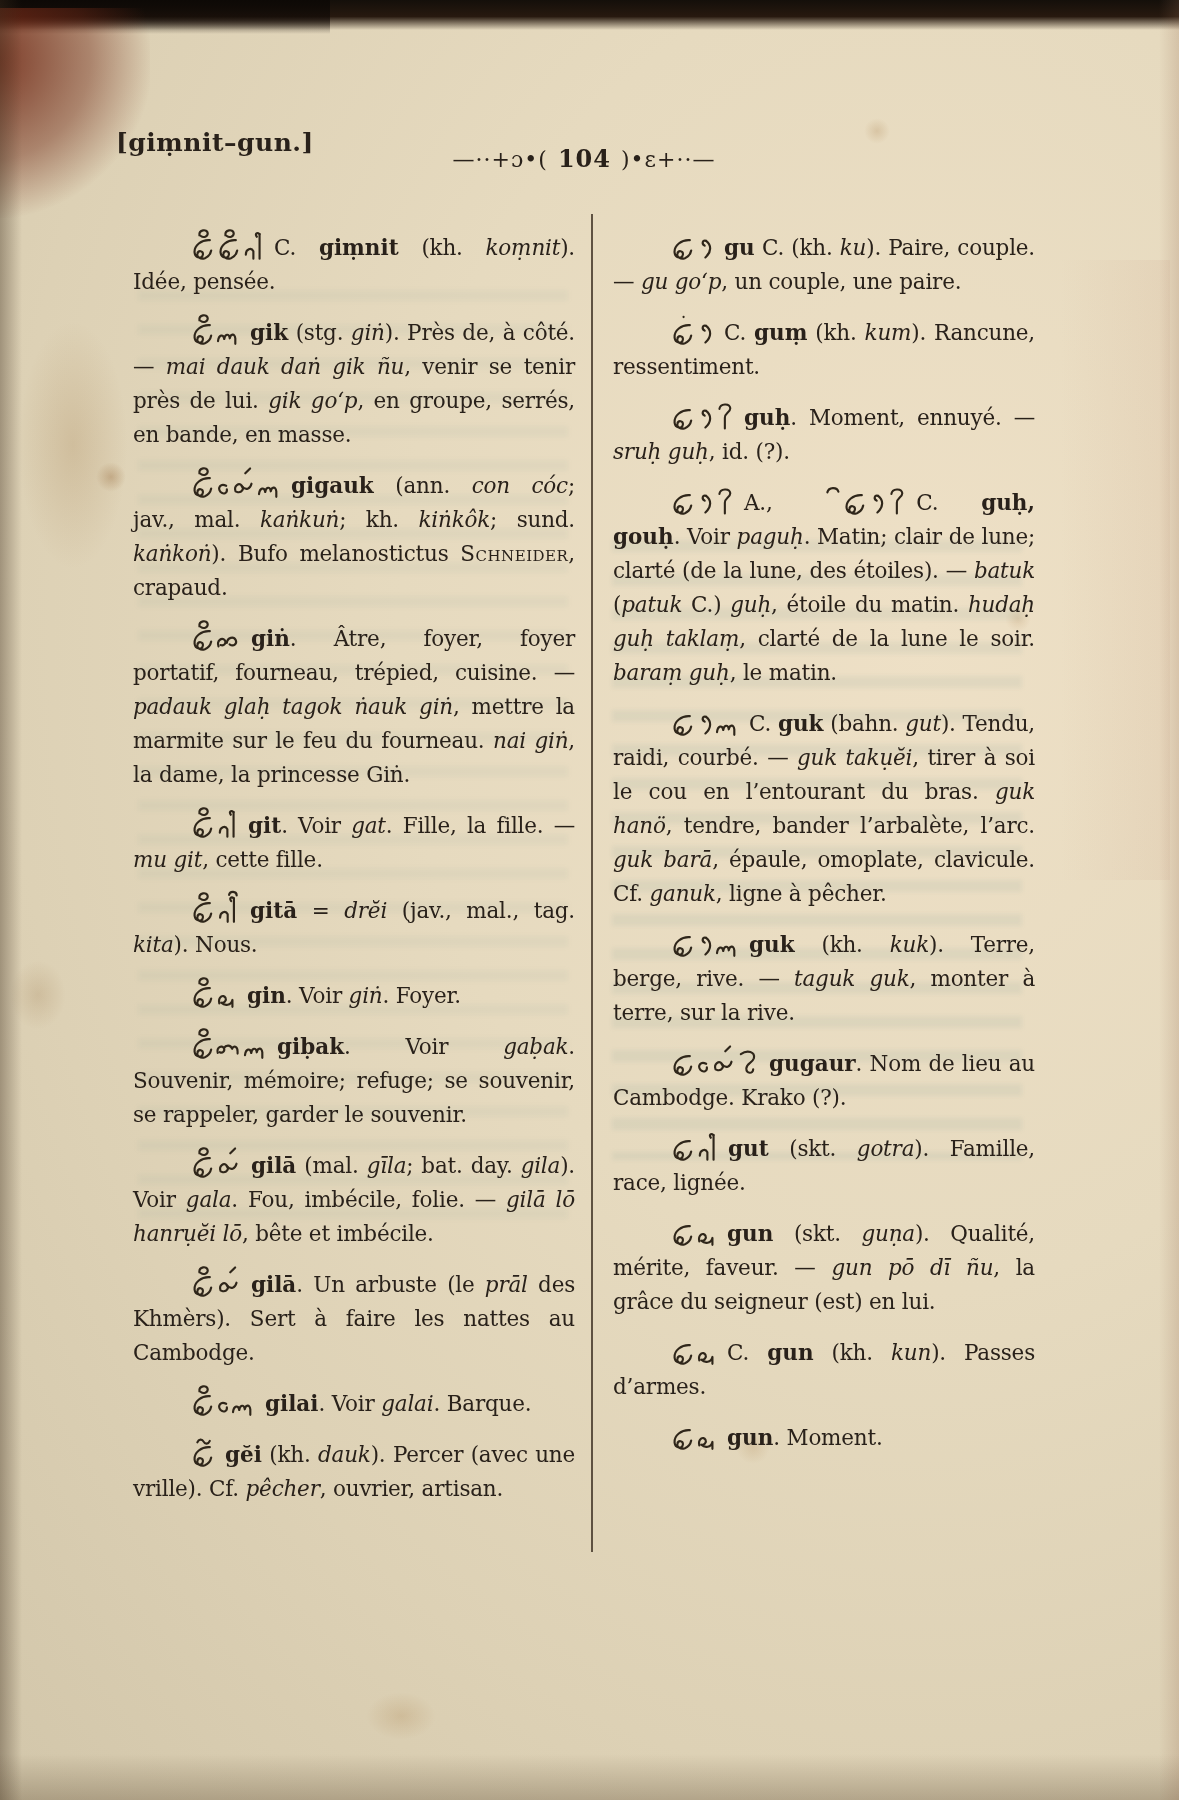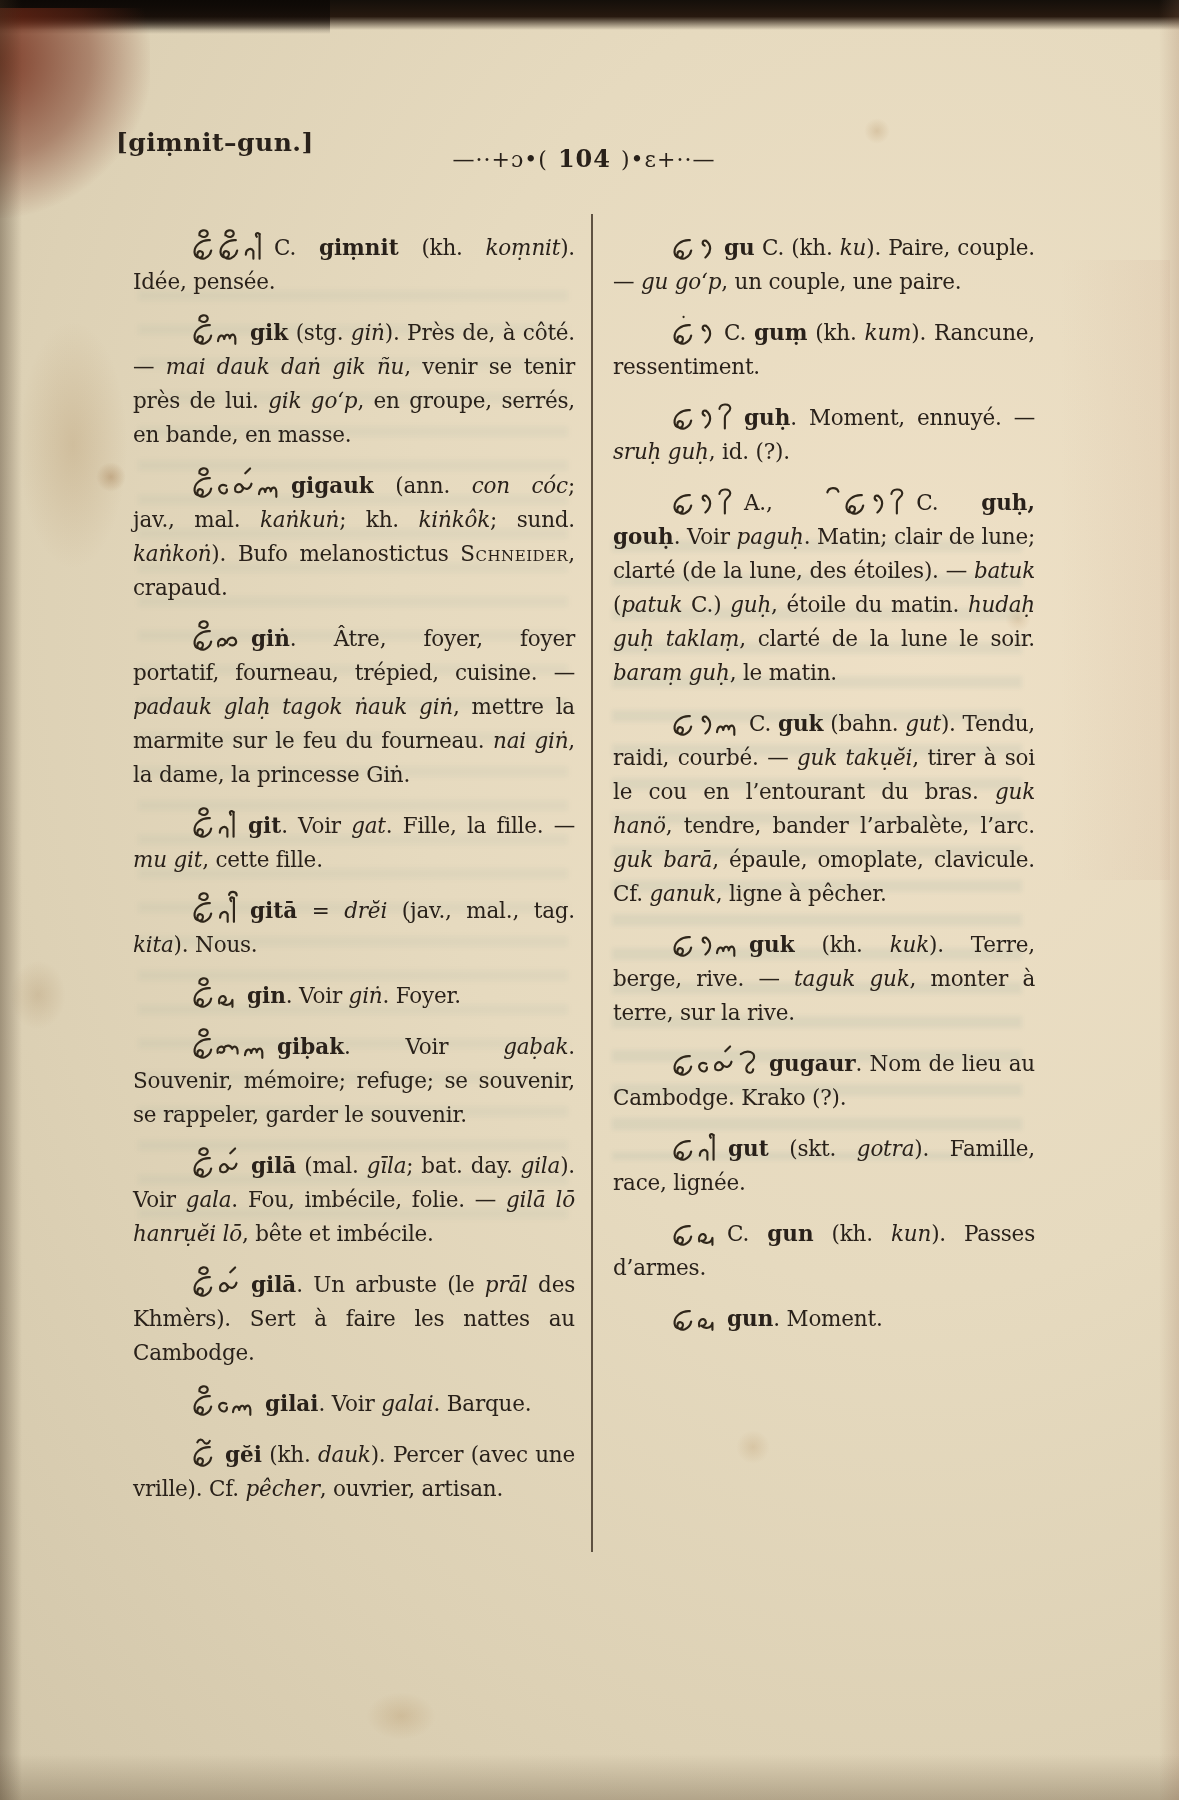--- a/index.html
+++ b/index.html
@@ -259,20 +259,25 @@
               <path d="M30 19 C18 18 7 27 8 37 C9 45 19 47 20 40 C21 34 13 33 12 39 C11 44 17 47 23 45 C28 43 31 39 32 34"></path>
             </svg><svg viewBox="0 0 32 52" width="22">
               <path d="M7 40 C7 32 15 29 18 35 L18 46"></path>
               <path d="M27 10 C23 7 20 10 23 14"></path>
               <path d="M27 10 L27 46"></path>
             </svg></span><span class="seg-b">gut</span><span class="seg-n"> (skt. </span><span class="seg-i">gotra</span><span class="seg-n">). Famille, race, lignée.</span></p>
         <p class="entry"><span class="cham"><svg viewBox="0 0 36 52" width="25">
               <path d="M30 19 C18 18 7 27 8 37 C9 45 19 47 20 40 C21 34 13 33 12 39 C11 44 17 47 23 45 C28 43 31 39 32 34"></path>
             </svg><svg viewBox="0 0 30 52" width="21">
               <path d="M6 41 C4 32 12 27 15 33 C17 37 13 41 9 40 C14 45 23 44 25 36 L25 46"></path>
+            </svg></span><span class="seg-b">gun</span><span class="seg-n"> (skt. </span><span class="seg-i">guṇa</span><span class="seg-n">). Qualité, mérite, faveur. — </span><span class="seg-i">gun pō dī ñu</span><span class="seg-n">, la grâce du seigneur (est) en lui.</span></p>
+        <p class="entry"><span class="cham"><svg viewBox="0 0 36 52" width="25">
+              <path d="M30 19 C18 18 7 27 8 37 C9 45 19 47 20 40 C21 34 13 33 12 39 C11 44 17 47 23 45 C28 43 31 39 32 34"></path>
+            </svg><svg viewBox="0 0 30 52" width="21">
+              <path d="M6 41 C4 32 12 27 15 33 C17 37 13 41 9 40 C14 45 23 44 25 36 L25 46"></path>
             </svg></span><span class="seg-n">C. </span><span class="seg-b">gun</span><span class="seg-n"> (kh. </span><span class="seg-i">kun</span><span class="seg-n">). Passes d’armes.</span></p>
         <p class="entry"><span class="cham"><svg viewBox="0 0 36 52" width="25">
               <path d="M30 19 C18 18 7 27 8 37 C9 45 19 47 20 40 C21 34 13 33 12 39 C11 44 17 47 23 45 C28 43 31 39 32 34"></path>
             </svg><svg viewBox="0 0 30 52" width="21">
               <path d="M6 41 C4 32 12 27 15 33 C17 37 13 41 9 40 C14 45 23 44 25 36 L25 46"></path>
             </svg></span><span class="seg-b">gun</span><span class="seg-n">. Moment.</span></p>
       </div>
   </div>
 </div>
 

